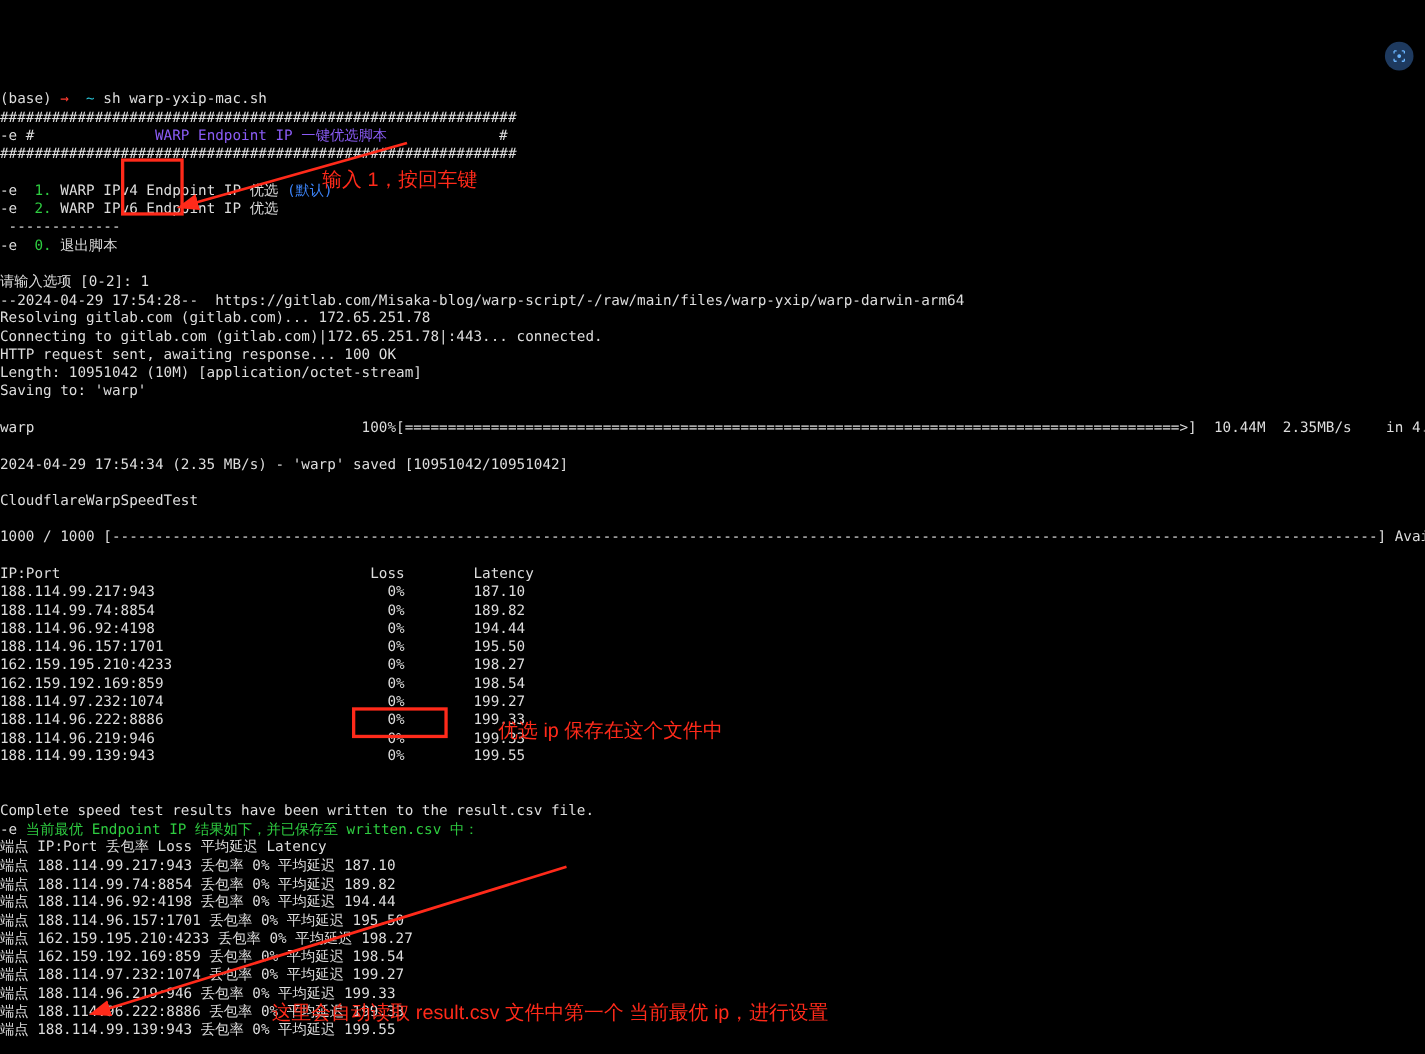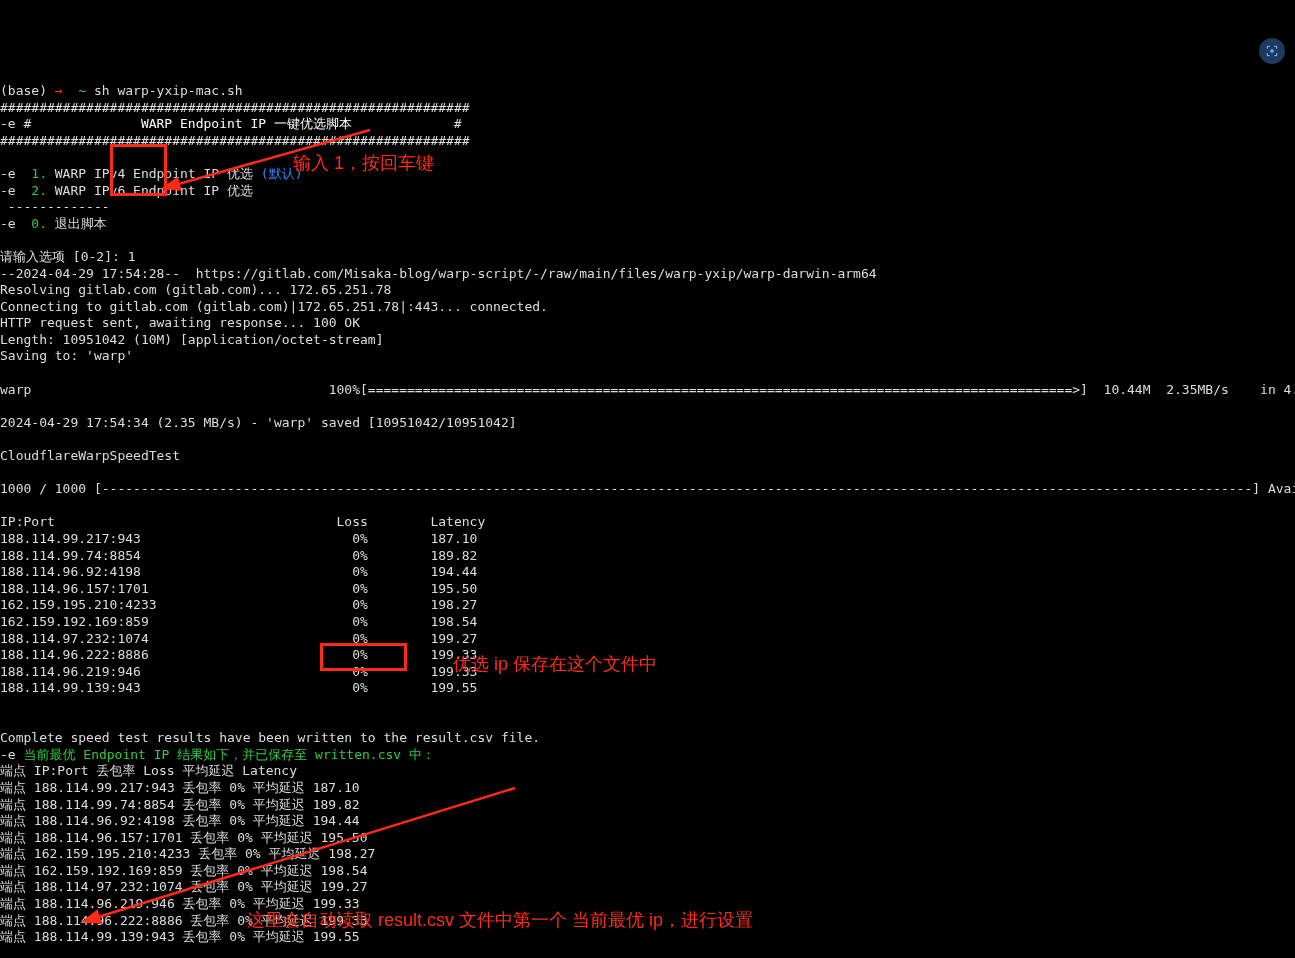--- a/index.html
+++ b/index.html
@@ -13,21 +13,21 @@
     height: 958px;
     overflow: hidden;
     position: relative;
     white-space: pre;
   }
   .terminal { position: relative; padding: 0; }
   .green { color: #2ecc40; }
   .red   { color: #ff3b30; }
   .yellow{ color: #3b82f6; text-align: center; }
   .cyan  { color: #28c4d6; }
-  .redtxt{ color: #ffffff; font-weight: 500; }
+  .redtxt{ color: #8b5cf6; font-weight: 500; }
   .annotation {
     position: absolute;
     color: #ff2a1a;
     font-family: "PingFang SC", "Microsoft YaHei", sans-serif;
     font-size: 18px;
     font-weight: 500;
     white-space: nowrap;
   }
   .redbox {
     position: absolute;

